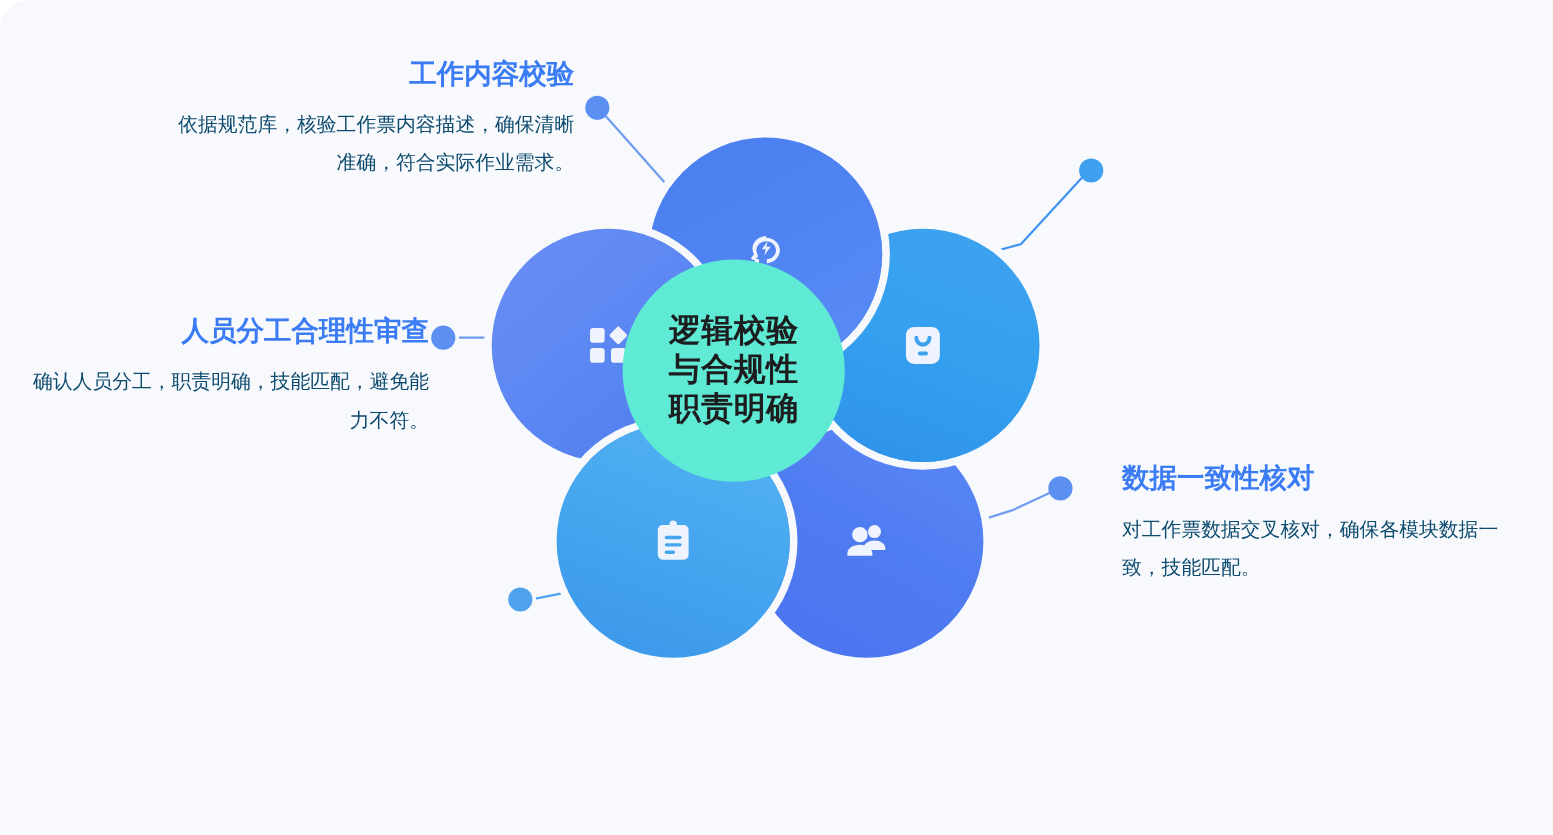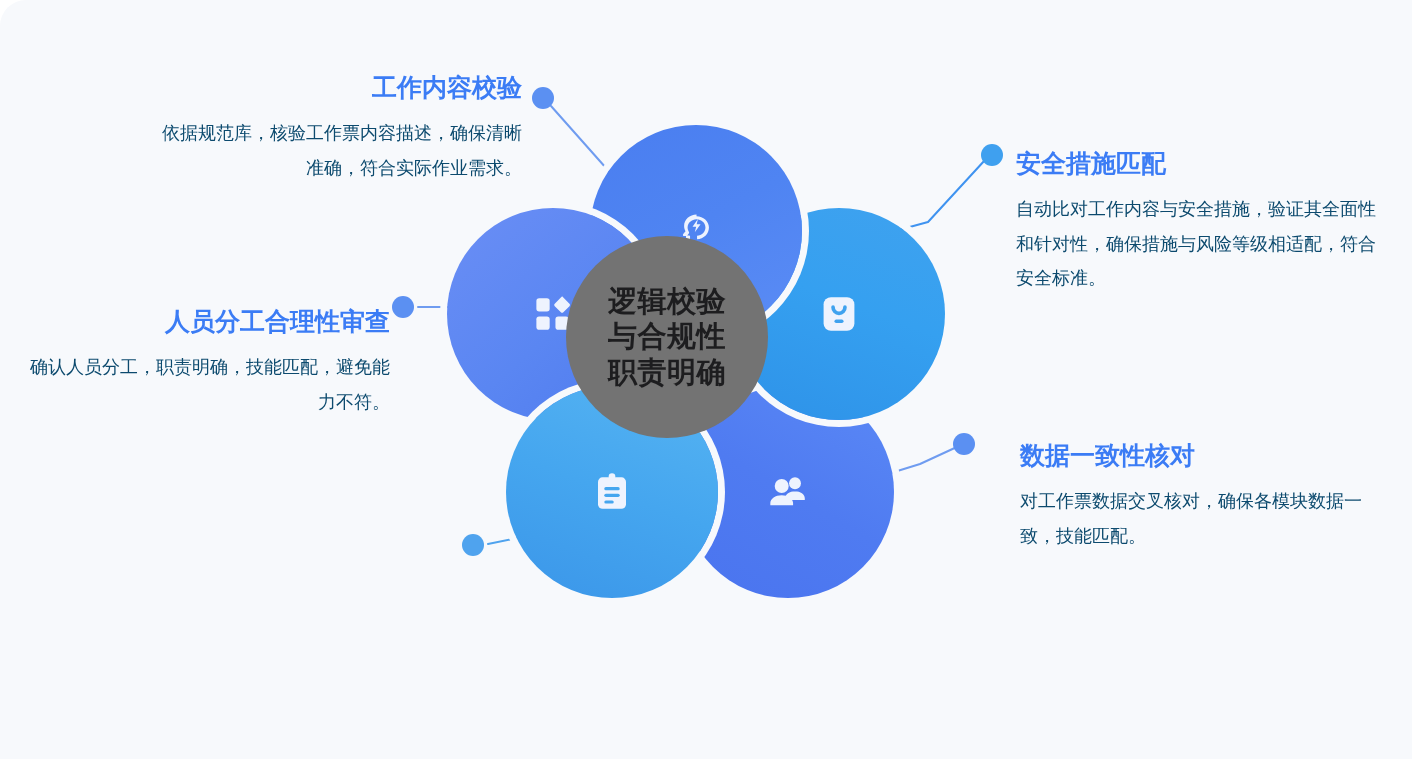--- a/index.html
+++ b/index.html
@@ -47,21 +47,21 @@
   .petal-left   { left:11px;  top:100px; background:linear-gradient(140deg,#6a8ef5 0%,#5a86f2 55%,#4f7bee 100%); z-index:4; }
   .petal-right  { left:297px; top:100px; background:linear-gradient(200deg,#3fa2ef 0%,#35a0f0 45%,#2e92e8 100%); z-index:2; }
   .petal-bleft  { left:70px;  top:278px; background:linear-gradient(200deg,#56b4f2 0%,#45a6ef 50%,#3b96e9 100%); z-index:5; }
   .petal-bright { left:246px; top:278px; background:linear-gradient(210deg,#5b89f6 0%,#4f7bf1 50%,#4a74ef 100%); z-index:1; }
 
   .hub {
     position:absolute;
     left:130px; top:128px;
     width:202px; height:202px;
     border-radius:50%;
-    background:#737373;
+    background:#5eead4;
     z-index:10;
     display:flex;
     flex-direction:column;
     align-items:center;
     justify-content:center;
   }
   .hub-line {
     font-size:29px;
     font-weight:bold;
     line-height:1.22;
@@ -71,21 +71,20 @@
   }
 
   
   .feature { position:absolute; }
   .feature .f-title {
     font-size:25px;
     font-weight:bold;
     color:#3b7cf5;
     line-height:1.2;
     white-space:nowrap;
-    margin-top:20px;
   }
   .feature .f-desc {
     font-size:18px;
     color:#0c4a6e;
     line-height:1.92;
     margin-top:14px;
   }
 
   .f-top      { left:128px; top:52px;  width:394px; text-align:right; }
   .f-right-t  { left:1016px; top:128px; width:372px; text-align:left; }
@@ -188,24 +187,20 @@
       <div class="hub-line">与合规性</div>
       <div class="hub-line">职责明确</div>
     </div>
   </div>
 
   <div class="feature f-top">
     <div class="f-title">工作内容校验</div>
     <div class="f-desc">依据规范库，核验工作票内容描述，确保清晰准确，符合实际作业需求。</div>
   </div>
 
-  <div class="feature f-right-t">
-    <div class="f-title">安全措施匹配</div>
-    <div class="f-desc">自动比对工作内容与安全措施，验证其全面性和针对性，确保措施与风险等级相适配，符合安全标准。</div>
-  </div>
 
   <div class="feature f-left">
     <div class="f-title">人员分工合理性审查</div>
     <div class="f-desc">确认人员分工，职责明确，技能匹配，避免能力不符。</div>
   </div>
 
   <div class="feature f-right-b">
     <div class="f-title">数据一致性核对</div>
     <div class="f-desc">对工作票数据交叉核对，确保各模块数据一致，技能匹配。</div>
   </div>

